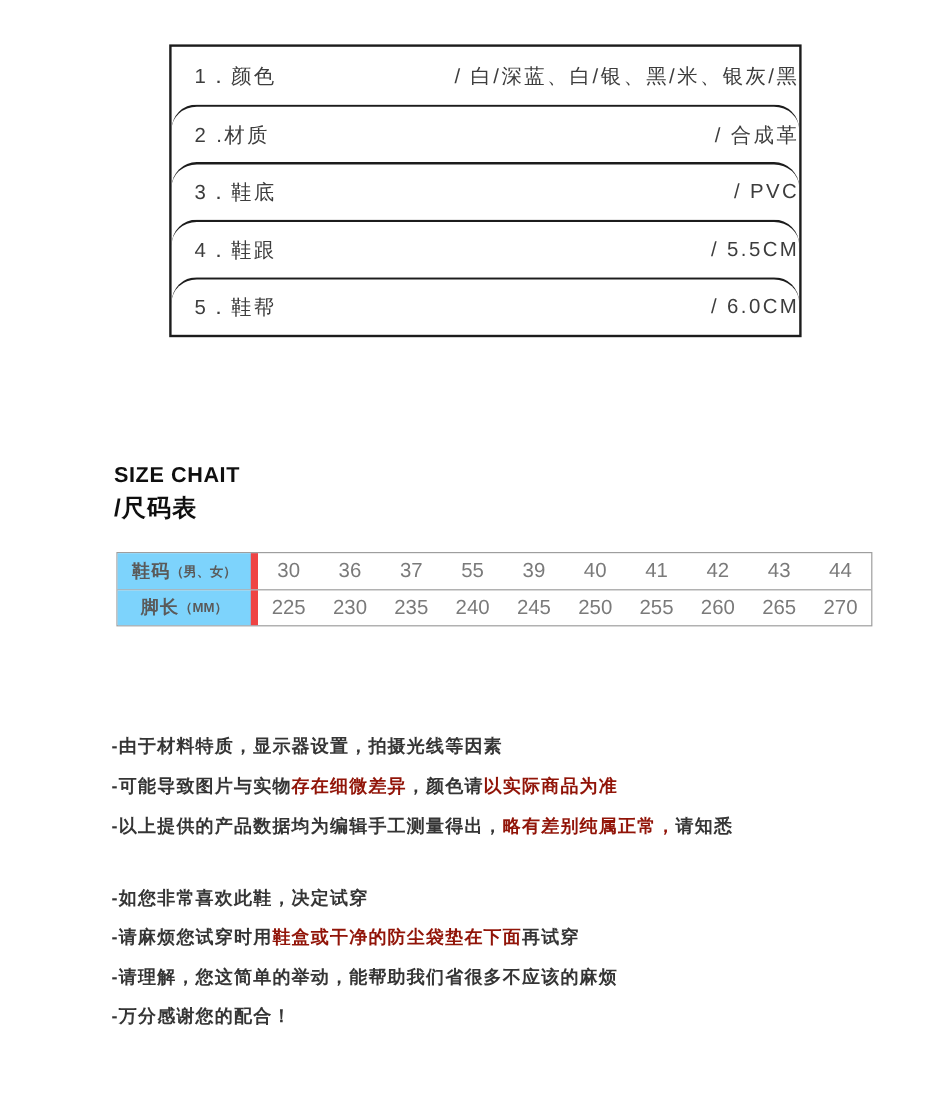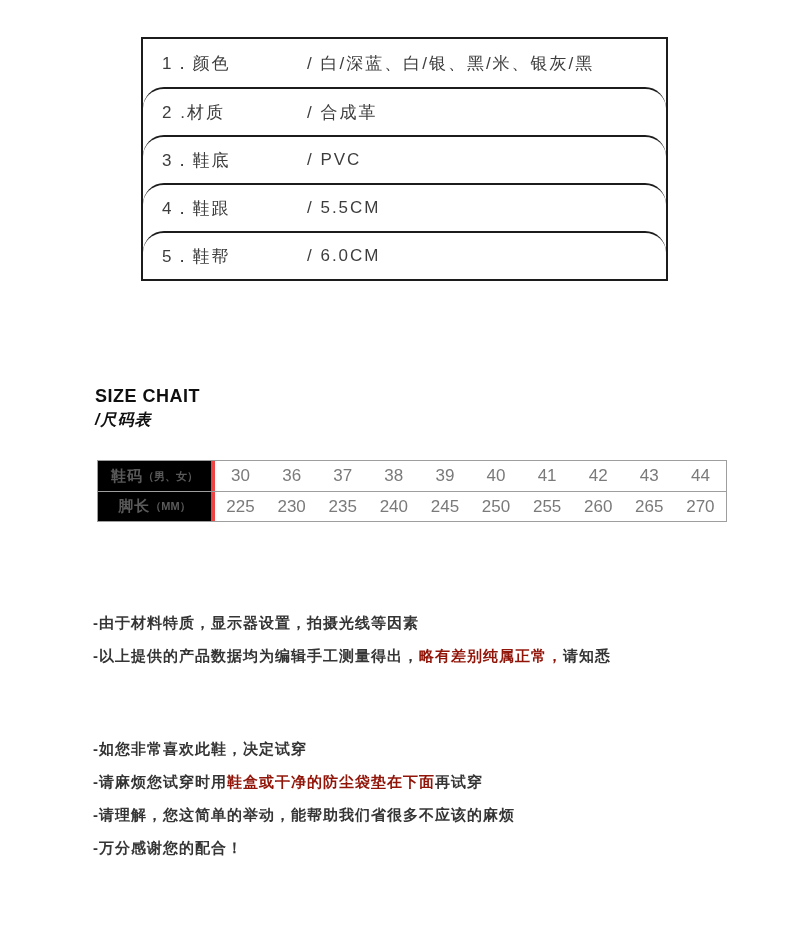--- a/index.html
+++ b/index.html
@@ -6,32 +6,32 @@
   html,body { background:#ffffff; }
   body { font-family:"Liberation Sans","DejaVu Sans",sans-serif; }
   .page { position:relative; width:790px; height:933px; background:#ffffff; overflow:hidden; }
 
   
   .spec-table { position:absolute; left:141px; top:37px; width:527px; border:2px solid #1c1c1c; background:#ffffff; }
   .spec-row { display:flex; align-items:center; height:48px; border-top:2px solid #1c1c1c;
               font-size:17px; color:#3d3d3d; letter-spacing:2px;border-radius:21px; }
   .spec-row:first-child { border-top:none; }
   .spec-label { margin-left:19px; width:145px; flex:0 0 145px; }
-  .spec-value { flex:1; }
+  .spec-value { flex:1;text-align:right; }
 
   
   .size-heading { position:absolute; left:95px; top:386px; color:#0f0f0f; font-weight:bold; }
   .size-heading-en { font-size:18px; letter-spacing:0.5px; }
-  .size-heading-zh { font-size:16px; margin-top:3px; letter-spacing:1px;font-style:italic; }
+  .size-heading-zh { font-size:20px; margin-top:3px; letter-spacing:1px; }
 
   
   .size-table { position:absolute; left:97px; top:460px; width:630px; border:1px solid #9e9e9e; background:#ffffff; }
   .size-row { display:flex; height:30px; }
   .size-row + .size-row { border-top:1px solid #9e9e9e; }
-  .size-head { flex:0 0 117px; width:117px; background:#000000; border-right:4px solid #ef4444;
+  .size-head { flex:0 0 117px; width:117px; background:#7dd3fc; border-right:6px solid #ef4444;
                display:flex; align-items:center; justify-content:center;
                color:#5a5a5a; font-weight:bold; font-size:15px; letter-spacing:1px; white-space:nowrap; }
   .size-head .sub { font-size:11px; font-weight:bold; letter-spacing:0; }
   .size-cells { flex:1; display:flex; }
   .size-cell { flex:1; display:flex; align-items:center; justify-content:center;
                font-size:17px; color:#7a7a7a; }
 
   
   .notes { position:absolute; left:93px; font-size:15px; font-weight:600; color:#353535; letter-spacing:1px; }
   .notes-1 { top:606px; }
@@ -75,21 +75,21 @@
   <div class="size-table">
       <div class="size-row">
         <span class="size-head">
           <span class="main">鞋码</span>
           <span class="sub">（男、女）</span>
         </span>
         <span class="size-cells">
           <span class="size-cell">30</span>
           <span class="size-cell">36</span>
           <span class="size-cell">37</span>
-          <span class="size-cell">38</span>
+          <span class="size-cell">55</span>
           <span class="size-cell">39</span>
           <span class="size-cell">40</span>
           <span class="size-cell">41</span>
           <span class="size-cell">42</span>
           <span class="size-cell">43</span>
           <span class="size-cell">44</span>
         </span>
       </div>
       <div class="size-row">
         <span class="size-head">
@@ -106,20 +106,21 @@
           <span class="size-cell">255</span>
           <span class="size-cell">260</span>
           <span class="size-cell">265</span>
           <span class="size-cell">270</span>
         </span>
       </div>
     </div>
 
   <div class="notes notes-1">
       <div class="note-line"><span>-由于材料特质，显示器设置，拍摄光线等因素</span></div>
+      <div class="note-line"><span>-可能导致图片与实物</span><span class="note-red">存在细微差异</span><span>，颜色请</span><span class="note-red">以实际商品为准</span></div>
       <div class="note-line"><span>-以上提供的产品数据均为编辑手工测量得出，</span><span class="note-red">略有差别纯属正常，</span><span>请知悉</span></div>
     </div>
   <div class="notes notes-2">
       <div class="note-line"><span>-如您非常喜欢此鞋，决定试穿</span></div>
       <div class="note-line"><span>-请麻烦您试穿时用</span><span class="note-red">鞋盒或干净的防尘袋垫在下面</span><span>再试穿</span></div>
       <div class="note-line"><span>-请理解，您这简单的举动，能帮助我们省很多不应该的麻烦</span></div>
       <div class="note-line"><span>-万分感谢您的配合！</span></div>
     </div>
 
 </div>

